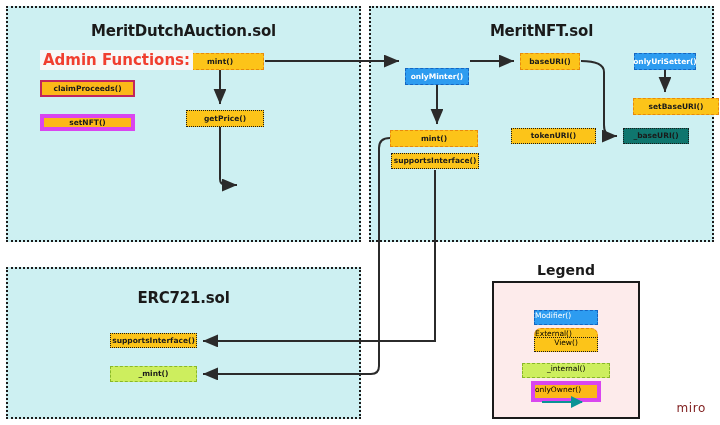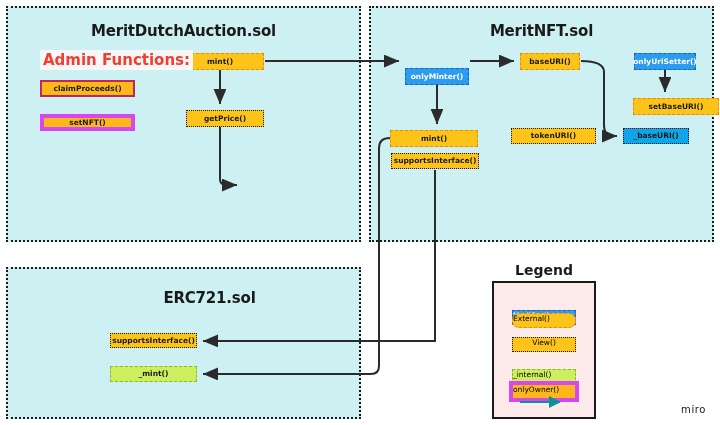--- a/index.html
+++ b/index.html
@@ -24,21 +24,21 @@
   .panel-title {
     position: absolute;
     width: 100%;
     text-align: center;
     font-weight: bold;
     color: #1a1a1a;
     letter-spacing: -0.2px;
   }
   #panel-dutch { left: 6px;  top: 6px;   width: 355px; height: 236px; }
   #panel-nft   { left: 369px;top: 6px;   width: 345px; height: 236px; }
-  #panel-erc   { left: 6px;  top: 267px; width: 355px; height: 152px; padding-left: 26px; }
+  #panel-erc   { left: 6px;  top: 267px; width: 355px; height: 152px; }
 
   #panel-dutch .panel-title { top: 14px; font-size: 15px; }
   #panel-nft   .panel-title { top: 14px; font-size: 15px; }
   #panel-erc   .panel-title { top: 20px; font-size: 15px; }
 
   
   .node {
     position: absolute;
     box-sizing: border-box;
     display: flex;
@@ -65,21 +65,21 @@
   .n-view {               
     background: #fcc419;
     border: 1.5px dotted #1a1a1a;
     text-align: center;
   }
   .n-internal {           
     background: #cdee5e;
     border: 1.5px dashed #89b828;
   }
   .n-internal-view {      
-    background: #0ea5e9;
+    background: #0f766e;
     border: 1.5px dotted #1a1a1a;
     text-align: right;
   }
   .n-onlyowner {          
     background: #fcb818;
     border: 4px solid #d946ef;
   }
   .n-onlyowner-alt {
     background: #fcb818;
     border: 2px solid #c2255c;
@@ -92,21 +92,21 @@
     background: #f7f7f7;
     color: #f03e2f;
     font-size: 15px;
     font-weight: bold;
     padding: 1px 3px;
     z-index: 6;
     white-space: nowrap;
   }
 
   
-  #legend-wrap { position: absolute; left: 492px; top: 262px; width: 104px; }
+  #legend-wrap { position: absolute; left: 492px; top: 262px; width: 148px; }
   #legend-title {
     text-align: center;
     font-size: 14px;
     font-weight: bold;
     color: #1a1a1a;
     margin-bottom: 3px;
   }
   #legend-box {
     position: relative;
     background: #fdebeb;
@@ -121,22 +121,22 @@
     width: 62px;
     height: 13px;
     font-size: 7.5px;
   }
   #legend-arrow { position: absolute; left: 50%; transform: translateX(-50%); bottom: 8px; }
 
   
   #miro {
     position: absolute;
     right: 14px; bottom: 10px;
-    color: #0f172a;
-    font-size: 10px;
+    color: #7f1d1d;
+    font-size: 12px;
     letter-spacing: 0.6px;
   }
 
   
   #edges { position: absolute; inset: 0; z-index: 2; pointer-events: none; }
 </style>
 </head>
 <body>
 
 <div id="canvas">
@@ -170,23 +170,23 @@
     <div class="panel-title">ERC721.sol</div>
   </div>
 
   <div class="node n-view" style="left:110px; top:333px; width:87px; height:15px;">supportsInterface()</div>
   <div class="node n-internal" style="left:110px; top:366px; width:87px; height:16px;">_mint()</div>
 
   <div id="legend-wrap">
     <div id="legend-title">Legend</div>
     <div id="legend-box">
       <div class="legend-item n-modifier" style="top:10px;margin-top:17px;">Modifier()</div>
-      <div class="legend-item n-external" style="top:30px;border-radius:7px;">External()</div>
+      <div class="legend-item n-external" style="top:45px;border-radius:7px;">External()</div>
       <div class="legend-item n-view" style="top:54px;">View()</div>
-      <div class="legend-item n-internal" style="top:86px;">_internal()</div>
+      <div class="legend-item n-internal" style="top:80px;padding-left:24px;">_internal()</div>
       <div class="legend-item n-onlyowner" style="top:98px;">onlyOwner()</div>
       <svg id="legend-arrow" width="52" height="14" viewBox="0 0 52 14">
         <defs>
           <marker id="lm" markerWidth="7" markerHeight="7" refX="5.5" refY="3" orient="auto">
             <path d="M0,0 L6,3 L0,6 z" fill="#0a9396"></path>
           </marker>
         </defs>
         <line x1="2" y1="7" x2="42" y2="7" stroke="#0a9396" stroke-width="2" marker-end="url(#lm)"></line>
       </svg>
     </div>

